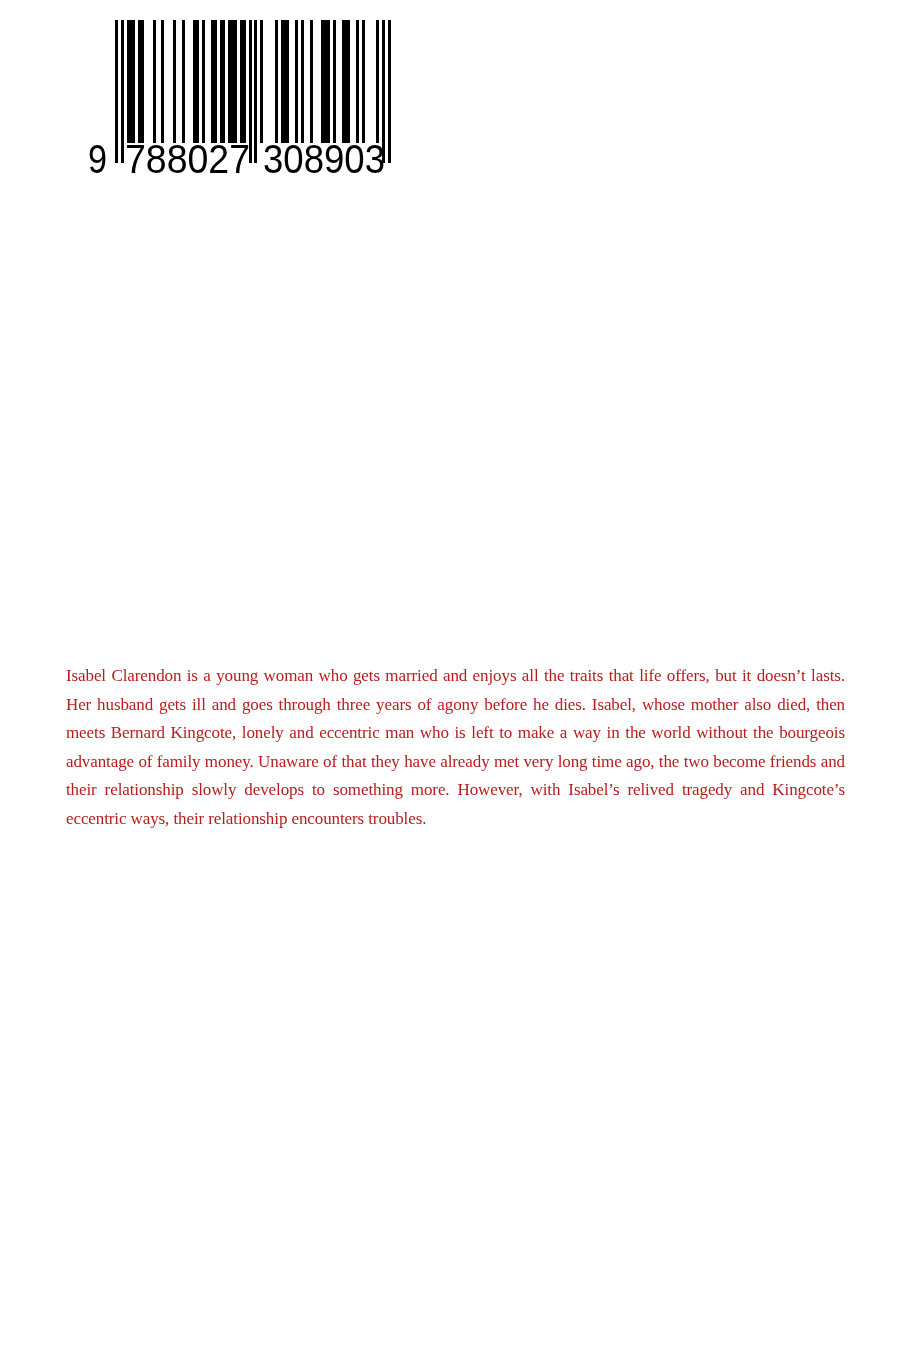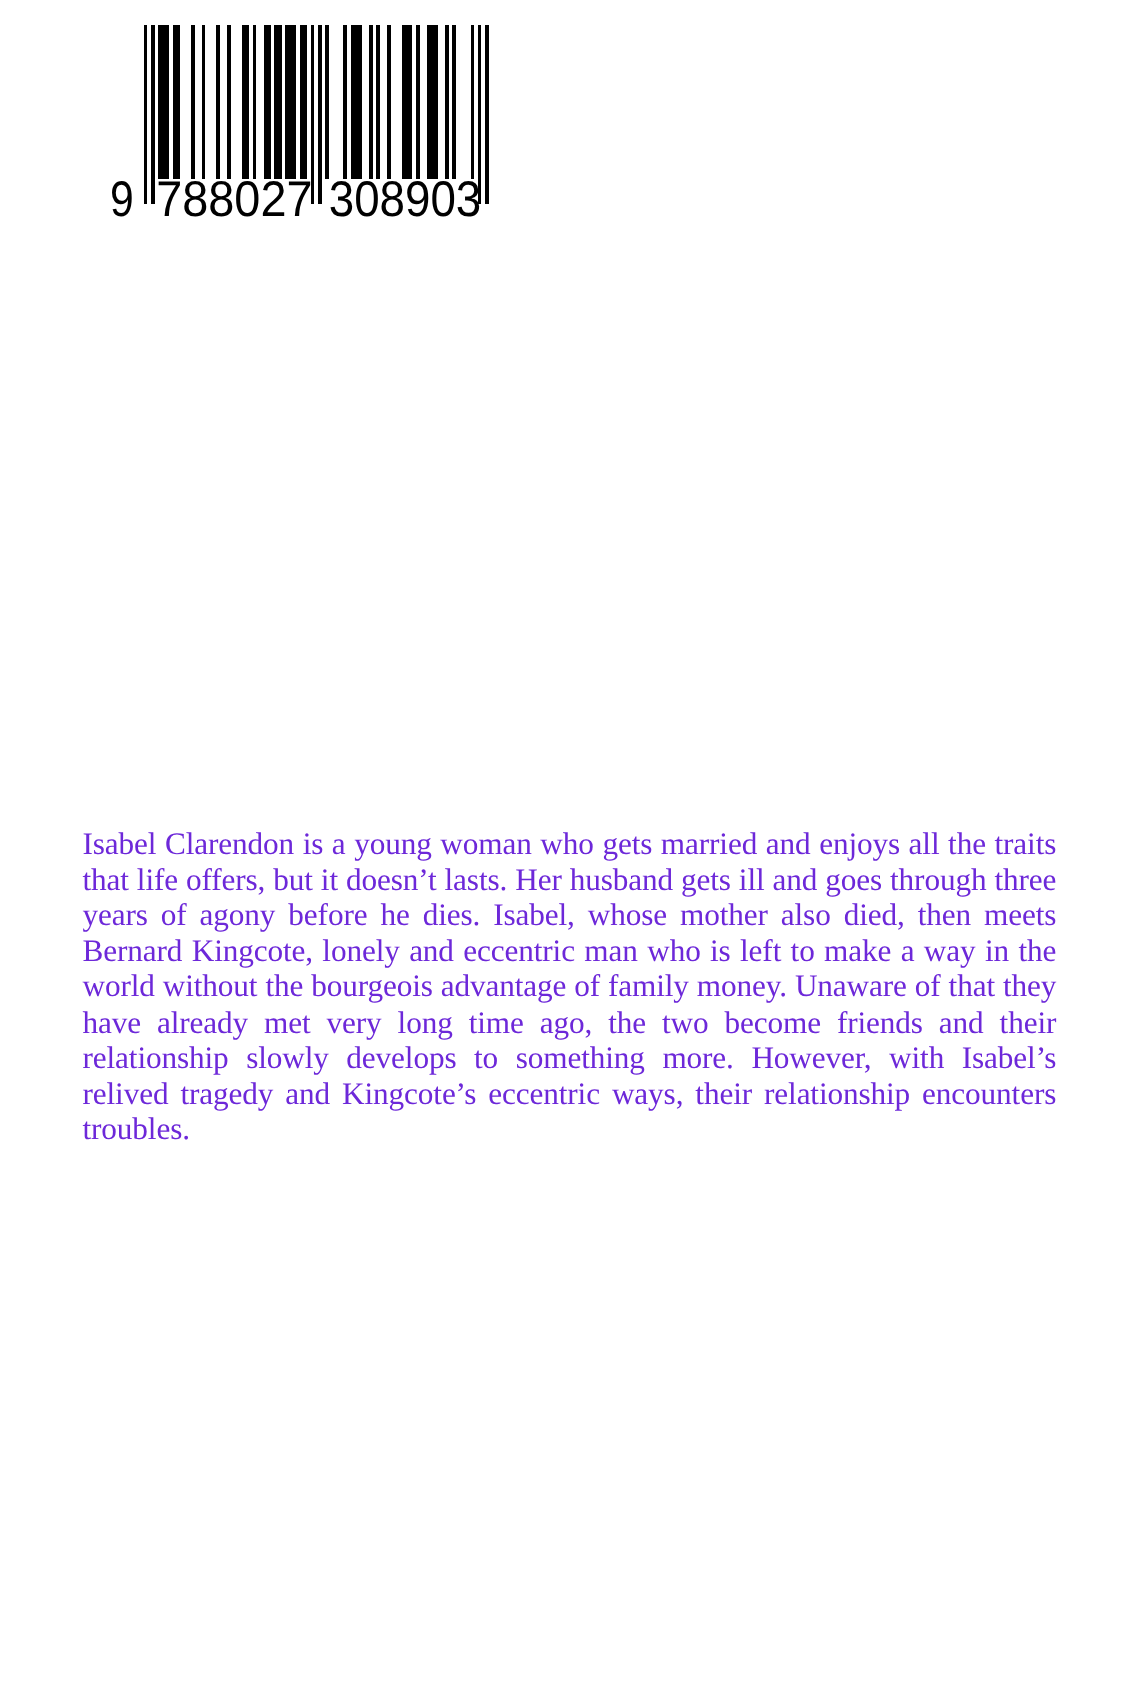--- a/index.html
+++ b/index.html
@@ -28,24 +28,24 @@
     font-family: "Liberation Sans", sans-serif;
     font-size: 40px;
     fill: #000000;
   }
   .description {
     position: absolute;
     left: 66px;
     top: 662px;
     width: 779px;
     font-family: "Liberation Serif", serif;
-    font-size: 25px;
+    font-size: 17px;
     line-height: 28.5px;
     letter-spacing: -0.1px;
-    color: #6d28d9;
+    color: #b91c1c;
     text-align: justify;
     text-justify: inter-word;
   }
 </style>
 </head>
 <body>
 
 <div class="page">
 
   <div class="barcode">

